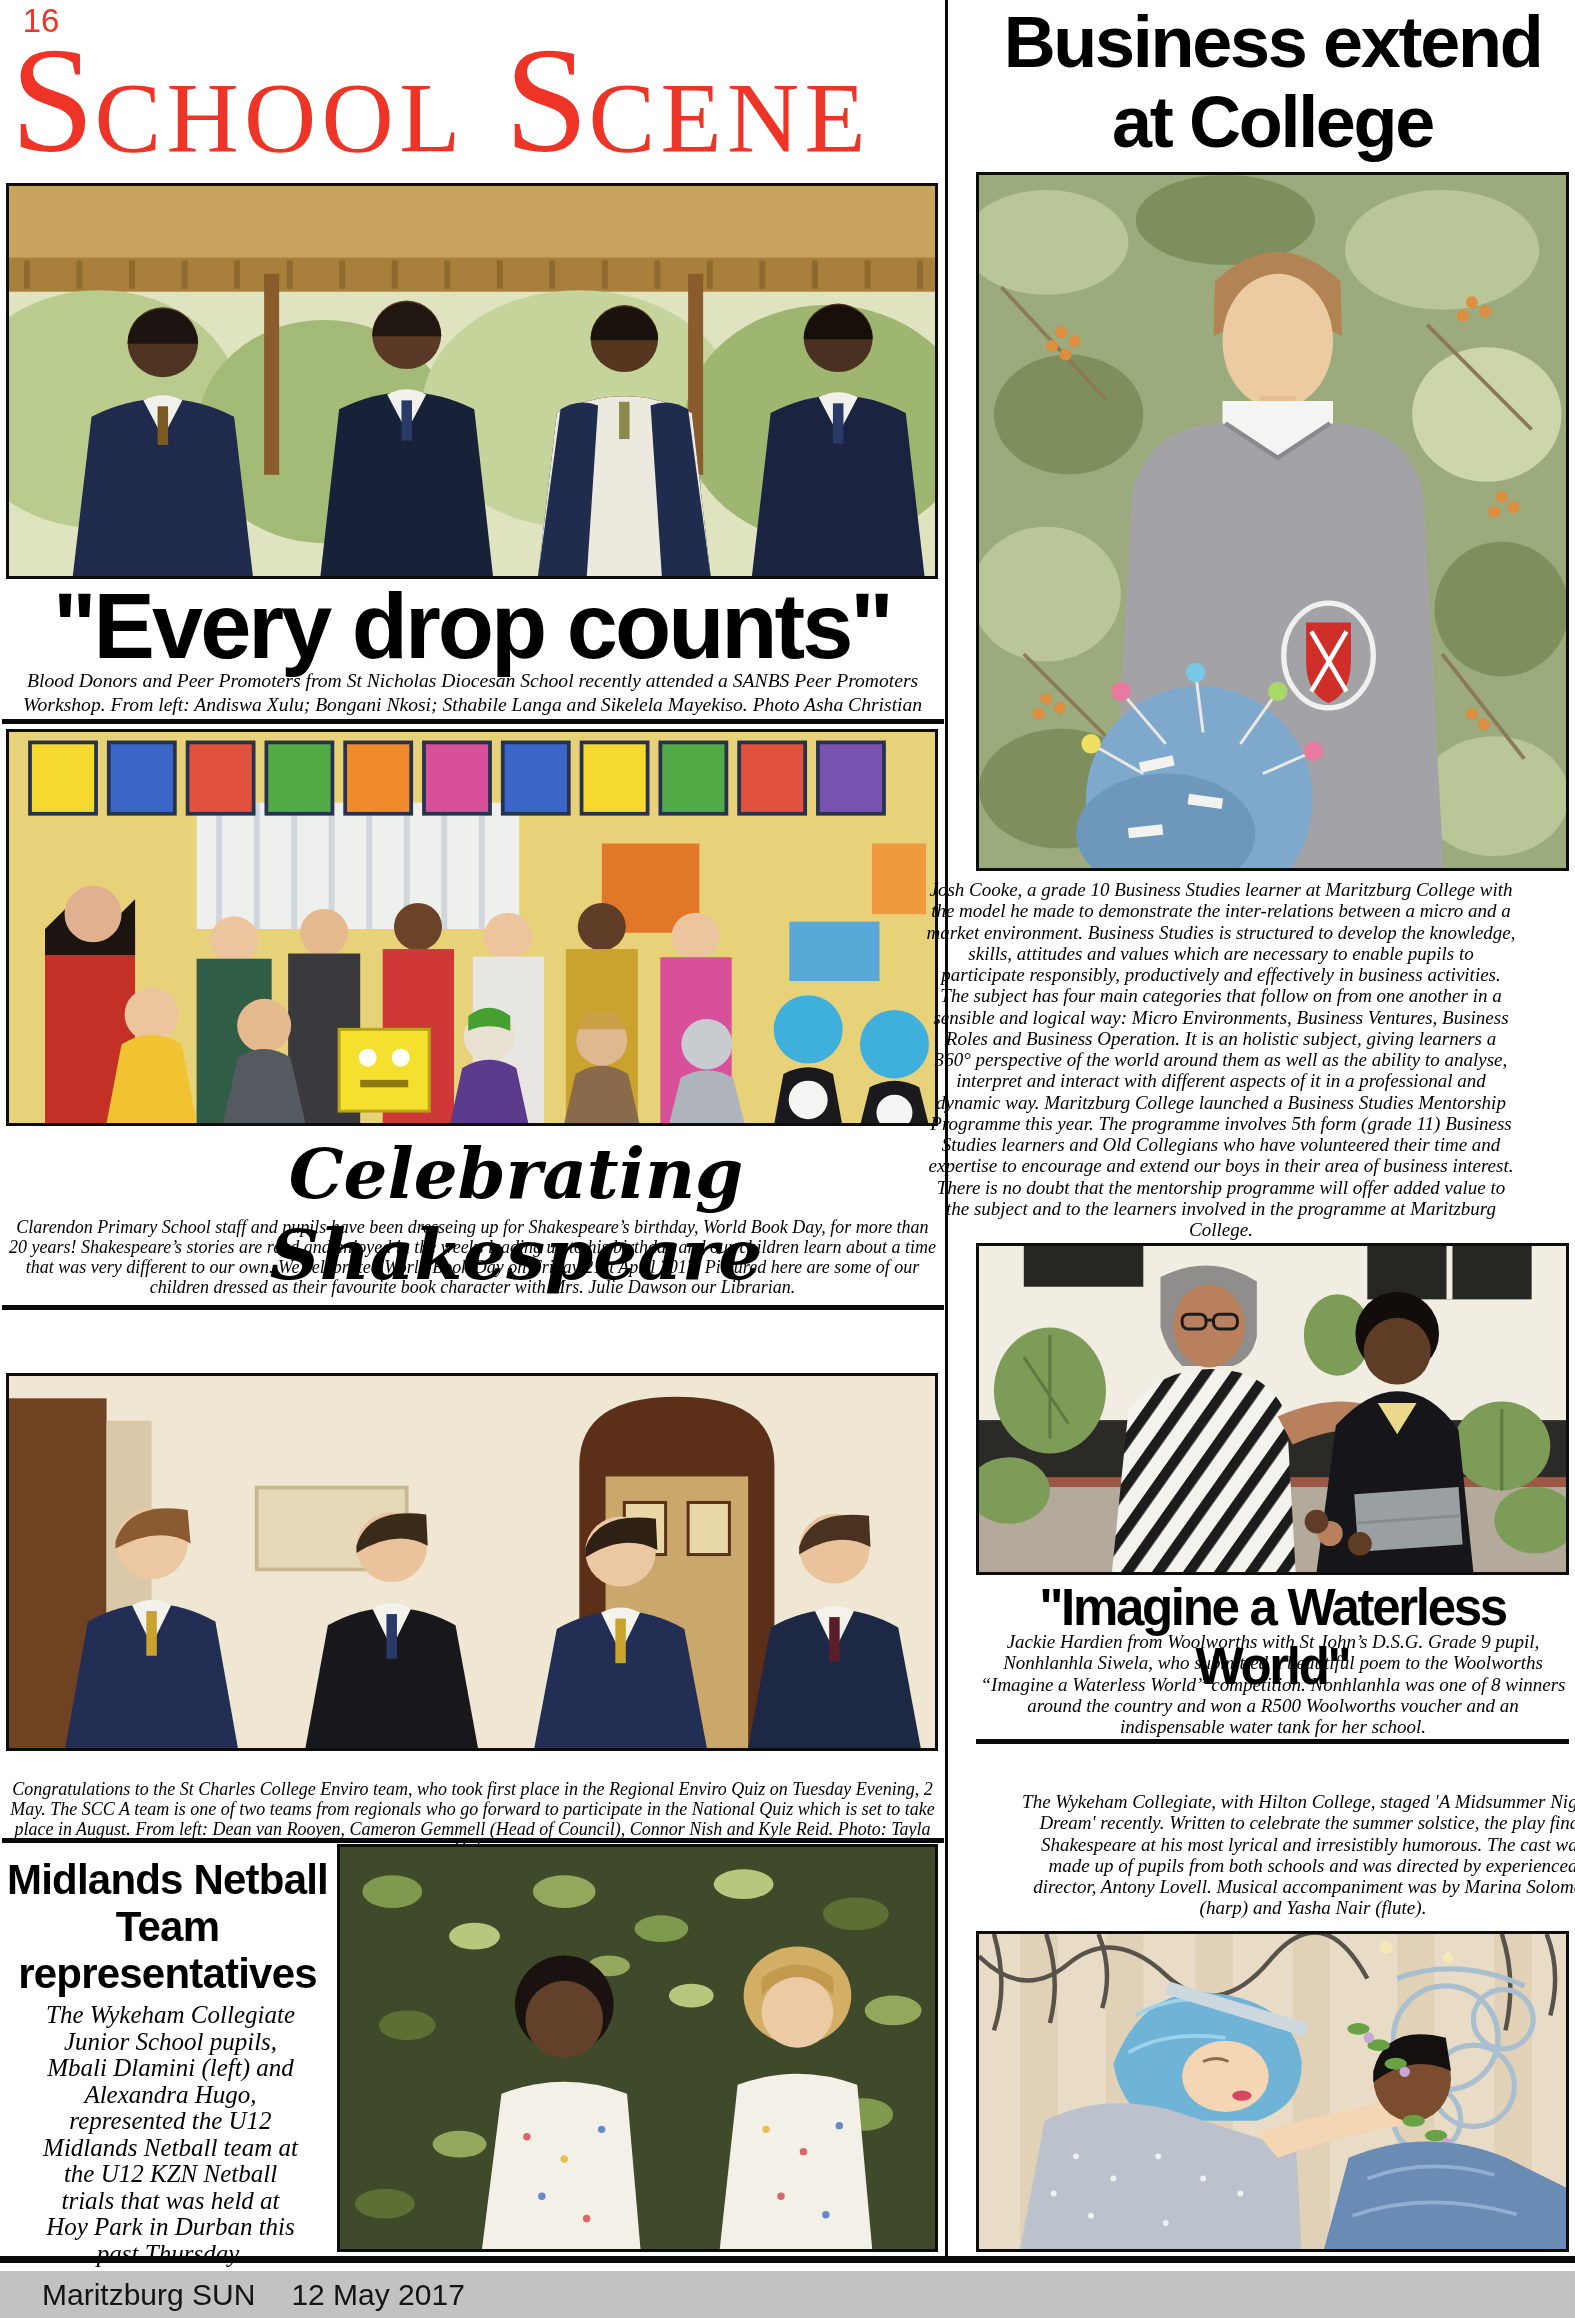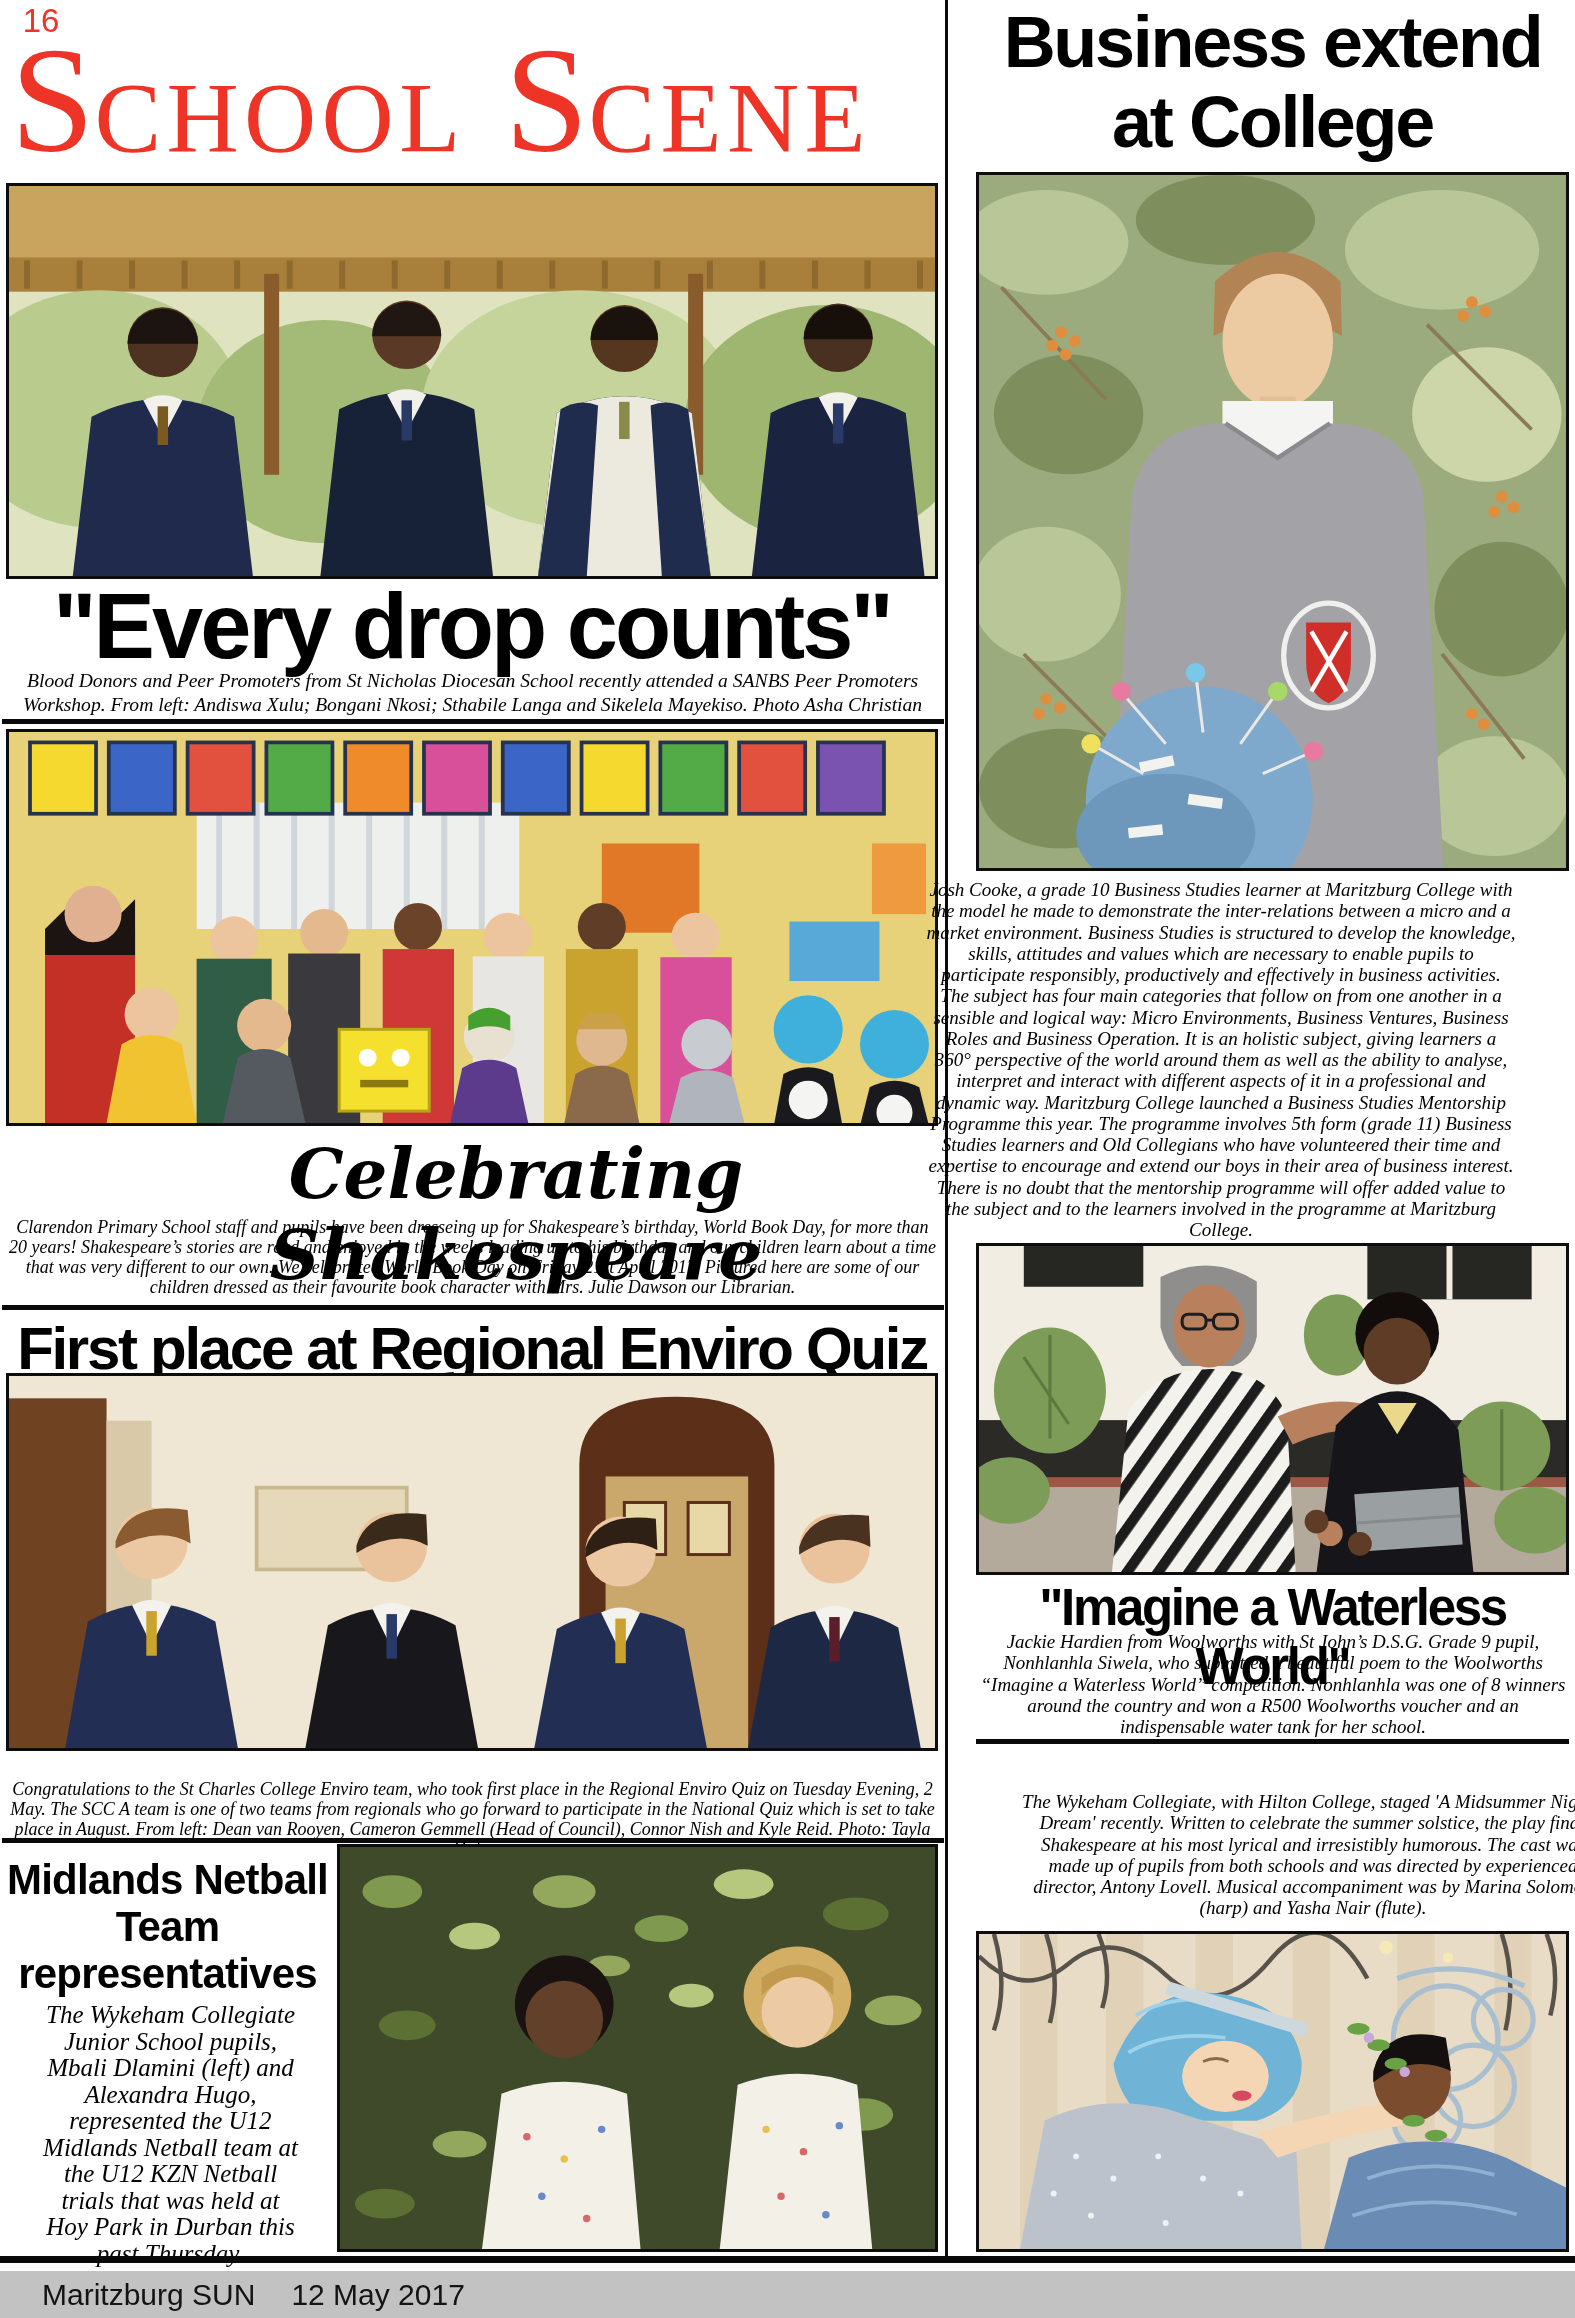--- a/index.html
+++ b/index.html
@@ -206,21 +206,20 @@
         <path d="M1135,526 L1147,478 Q1180,460 1213,478 L1225,526 Z" fill="#1a1a1e"></path>
         <circle cx="1180" cy="512" r="24" fill="#f4f4f2"></circle>
       </g>
     </svg>
   </div>
 
   <div id="headline2" class="headline script">Celebrating Shakespeare</div>
   <div id="caption2" class="caption">Clarendon Primary School  staff and pupils have been dresseing up for Shakespeare’s birthday, World Book Day, for more than 20 years! Shakespeare’s stories are read and enjoyed in the weeks leading up to his birthday and our children learn about a time that was very different to our own. We celebrated World Book Day on Friday 21st April 2017. Pictured here are some of our children dressed as their favourite book character with Mrs. Julie Dawson our Librarian.</div>
   <div id="rule2" class="rule"></div>
 
-  <div id="headline3" class="headline">First place at Regional Enviro Quiz</div>
 
   <div id="photo3" class="photo">
     <svg viewBox="0 0 1234 500" preserveAspectRatio="none">
       <rect width="1234" height="500" fill="#efe7d4"></rect>
       <rect x="0" y="30" width="130" height="470" fill="#6f4222"></rect>
       <rect x="130" y="60" width="60" height="440" fill="#d9c9a8"></rect>
       <rect x="330" y="150" width="200" height="110" fill="#e6d9ba" stroke="#c8b890" stroke-width="5"></rect>
       <path d="M760,500 V120 Q760,28 890,28 Q1020,28 1020,120 V500 Z" fill="#5c3018"></path>
       <rect x="795" y="135" width="190" height="365" fill="#caa86c"></rect>
       <rect x="820" y="170" width="55" height="70" fill="#e8d8a8" stroke="#5c3018" stroke-width="4"></rect>

